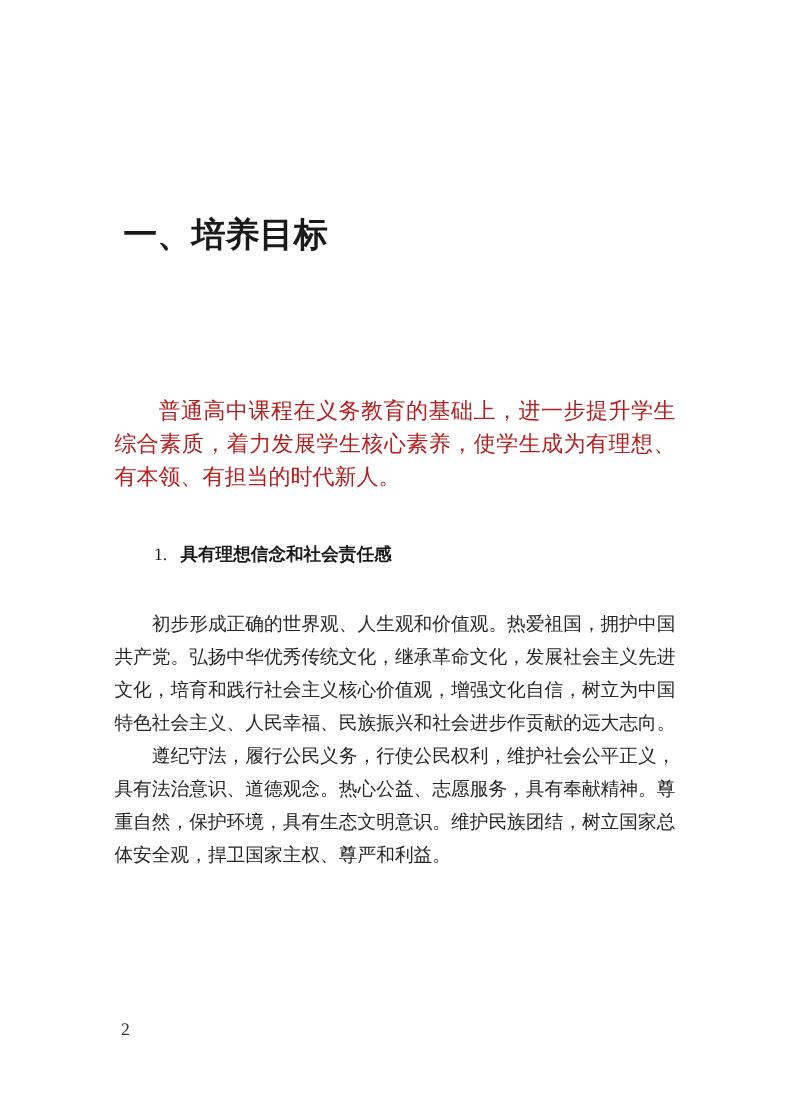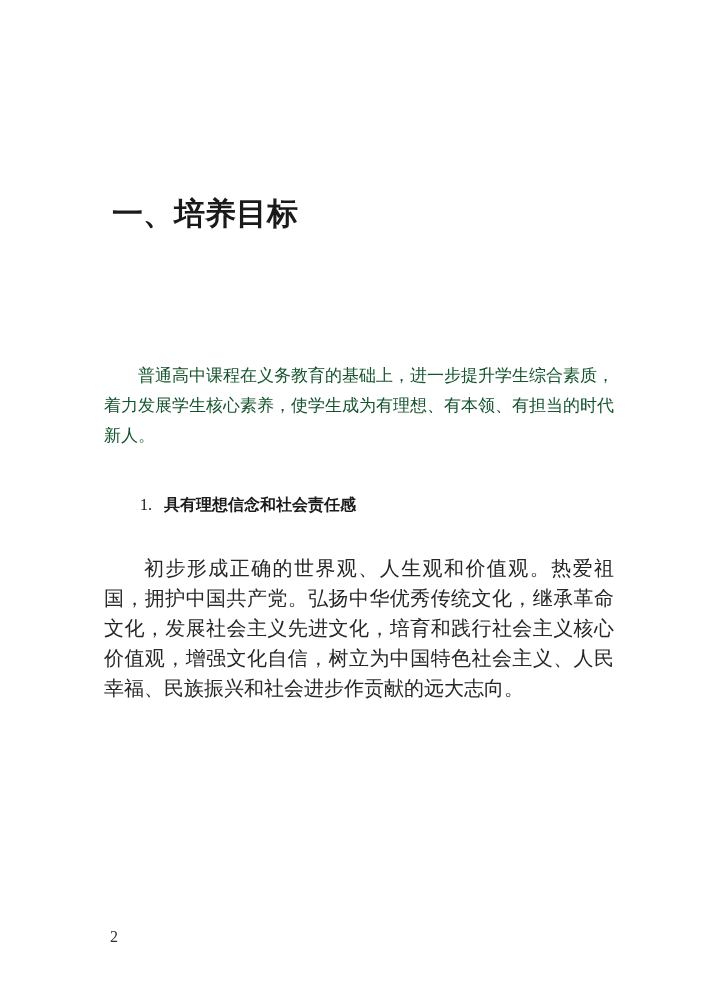--- a/index.html
+++ b/index.html
@@ -27,25 +27,26 @@
     font-weight: 700;
     color: #1a1a1a;
     white-space: nowrap;
   }
   .intro-paragraph {
     position: absolute;
     left: 104px;
     top: 361px;
     width: 510px;
     margin: 0;
-    font-size: 17px;
+    font-size: 20px;
     line-height: 30px;
     text-align: justify;
     text-indent: 2em;
-    color: #14532d;
+    color: #b91c1c;
+    font-family: Liberation Mono, monospace;
   }
   .section-heading {
     position: absolute;
     left: 140px;
     top: 491px;
     margin: 0;
     font-size: 16px;
     line-height: 28px;
     font-weight: 700;
     color: #1a1a1a;
@@ -57,21 +58,21 @@
     margin-right: 12px;
   }
   .section-heading .section-title-text {
     font-family: "Liberation Sans", "DejaVu Sans", sans-serif;
   }
   .section-body {
     position: absolute;
     left: 104px;
     top: 553px;
     width: 510px;
-    font-size: 20px;
+    font-size: 17px;
     line-height: 30px;
     text-align: justify;
     color: #262626;
   }
   .section-body p {
     margin: 0;
     text-indent: 2em;
   }
   .page-number {
     position: absolute;
@@ -90,17 +91,18 @@
   <h1 class="chapter-title">一、培养目标</h1>
 
   <p class="intro-paragraph">普通高中课程在义务教育的基础上，进一步提升学生综合素质，着力发展学生核心素养，使学生成为有理想、有本领、有担当的时代新人。</p>
 
   <h2 class="section-heading">
     <span class="section-number">1.</span><span class="section-title-text">具有理想信念和社会责任感</span>
   </h2>
 
   <div class="section-body">
     <p>初步形成正确的世界观、人生观和价值观。热爱祖国，拥护中国共产党。弘扬中华优秀传统文化，继承革命文化，发展社会主义先进文化，培育和践行社会主义核心价值观，增强文化自信，树立为中国特色社会主义、人民幸福、民族振兴和社会进步作贡献的远大志向。</p>
+    <p>遵纪守法，履行公民义务，行使公民权利，维护社会公平正义，具有法治意识、道德观念。热心公益、志愿服务，具有奉献精神。尊重自然，保护环境，具有生态文明意识。维护民族团结，树立国家总体安全观，捍卫国家主权、尊严和利益。</p>
   </div>
 
   <div class="page-number">2</div>
 
 </div>
 
 </body></html>

